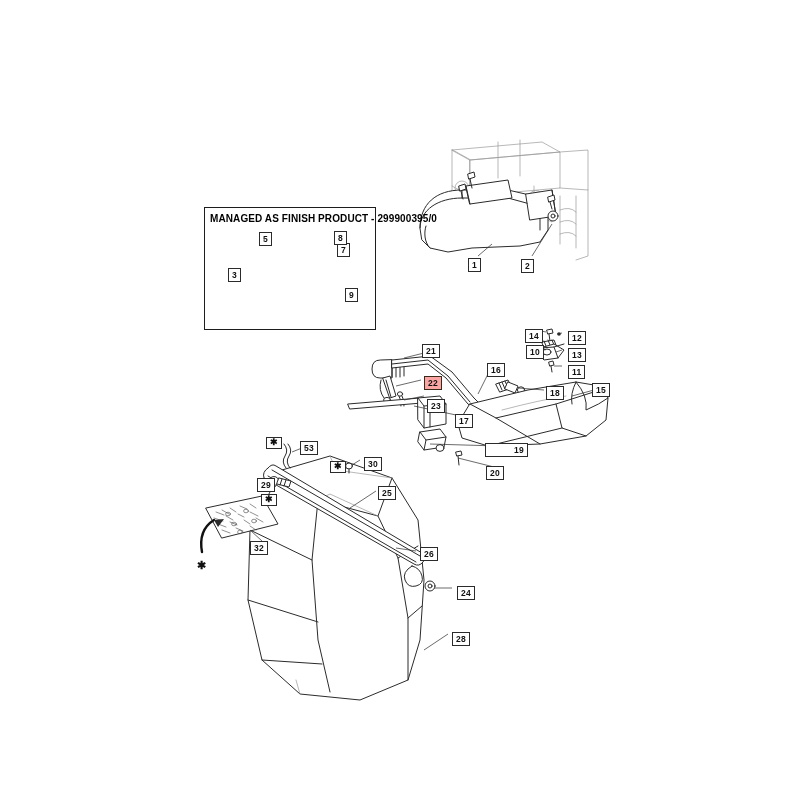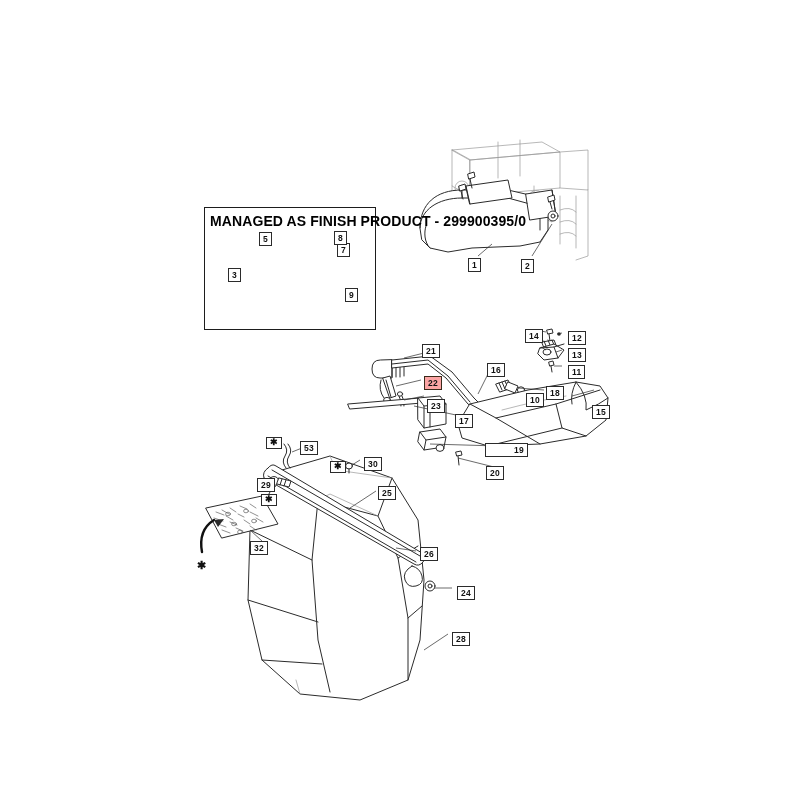--- a/index.html
+++ b/index.html
@@ -35,21 +35,21 @@
 
   
   #inset{
     position:absolute;
     border:1.6px solid #1d1d1d;
     background:#ffffff;
     box-sizing:border-box;
   }
   #inset-title{
     position:absolute;
-    font-size:14px;
+    font-size:10px;
     font-weight:bold;
     letter-spacing:.1px;
     white-space:nowrap;
     color:#000;
   }
   .bare{
     position:absolute;
     font-size:11px;
     font-weight:bold;
     color:#111;
@@ -339,24 +339,24 @@
       <div class="lbl" style="left: 468px; top: 258px;">1</div>
       <div class="lbl" style="left: 521px; top: 259px;">2</div>
       <div class="lbl" style="left: 422px; top: 344px;">21</div>
       <div class="lbl highlight" style="left: 424px; top: 376px;">22</div>
       <div class="lbl" style="left: 427px; top: 399px;">23</div>
       <div class="lbl" style="left: 487px; top: 363px;">16</div>
       <div class="lbl" style="left: 455px; top: 414px;">17</div>
       <div class="lbl" style="left: 546px; top: 386px;">18</div>
       <div class="lbl" style="left: 485px; top: 443px; padding-left: 28px;">19</div>
       <div class="lbl" style="left: 486px; top: 466px;">20</div>
-      <div class="lbl" style="left: 592px; top: 405px; text-align: right;">15</div>
+      <div class="lbl" style="left: 592px; top: 383px; text-align: right;">15</div>
       <div class="lbl" style="left: 525px; top: 329px; text-align: right;">14</div>
       <div class="lbl" style="left: 568px; top: 331px;">12</div>
-      <div class="lbl" style="left: 526px; top: 345px; margin-top: 48px;">10</div>
+      <div class="lbl" style="left: 526px; top: 345px;">10</div>
       <div class="lbl" style="left: 568px; top: 348px;">13</div>
       <div class="lbl" style="left: 568px; top: 365px;">11</div>
       <div class="lbl" style="left: 300px; top: 441px;">53</div>
       <div class="lbl" style="left: 364px; top: 457px;">30</div>
       <div class="lbl" style="left: 257px; top: 478px;">29</div>
       <div class="lbl" style="left: 378px; top: 486px;">25</div>
       <div class="lbl" style="left: 250px; top: 541px;">32</div>
       <div class="lbl" style="left: 420px; top: 547px;">26</div>
       <div class="lbl" style="left: 457px; top: 586px; text-align: right;">24</div>
       <div class="lbl" style="left: 452px; top: 632px;">28</div>

